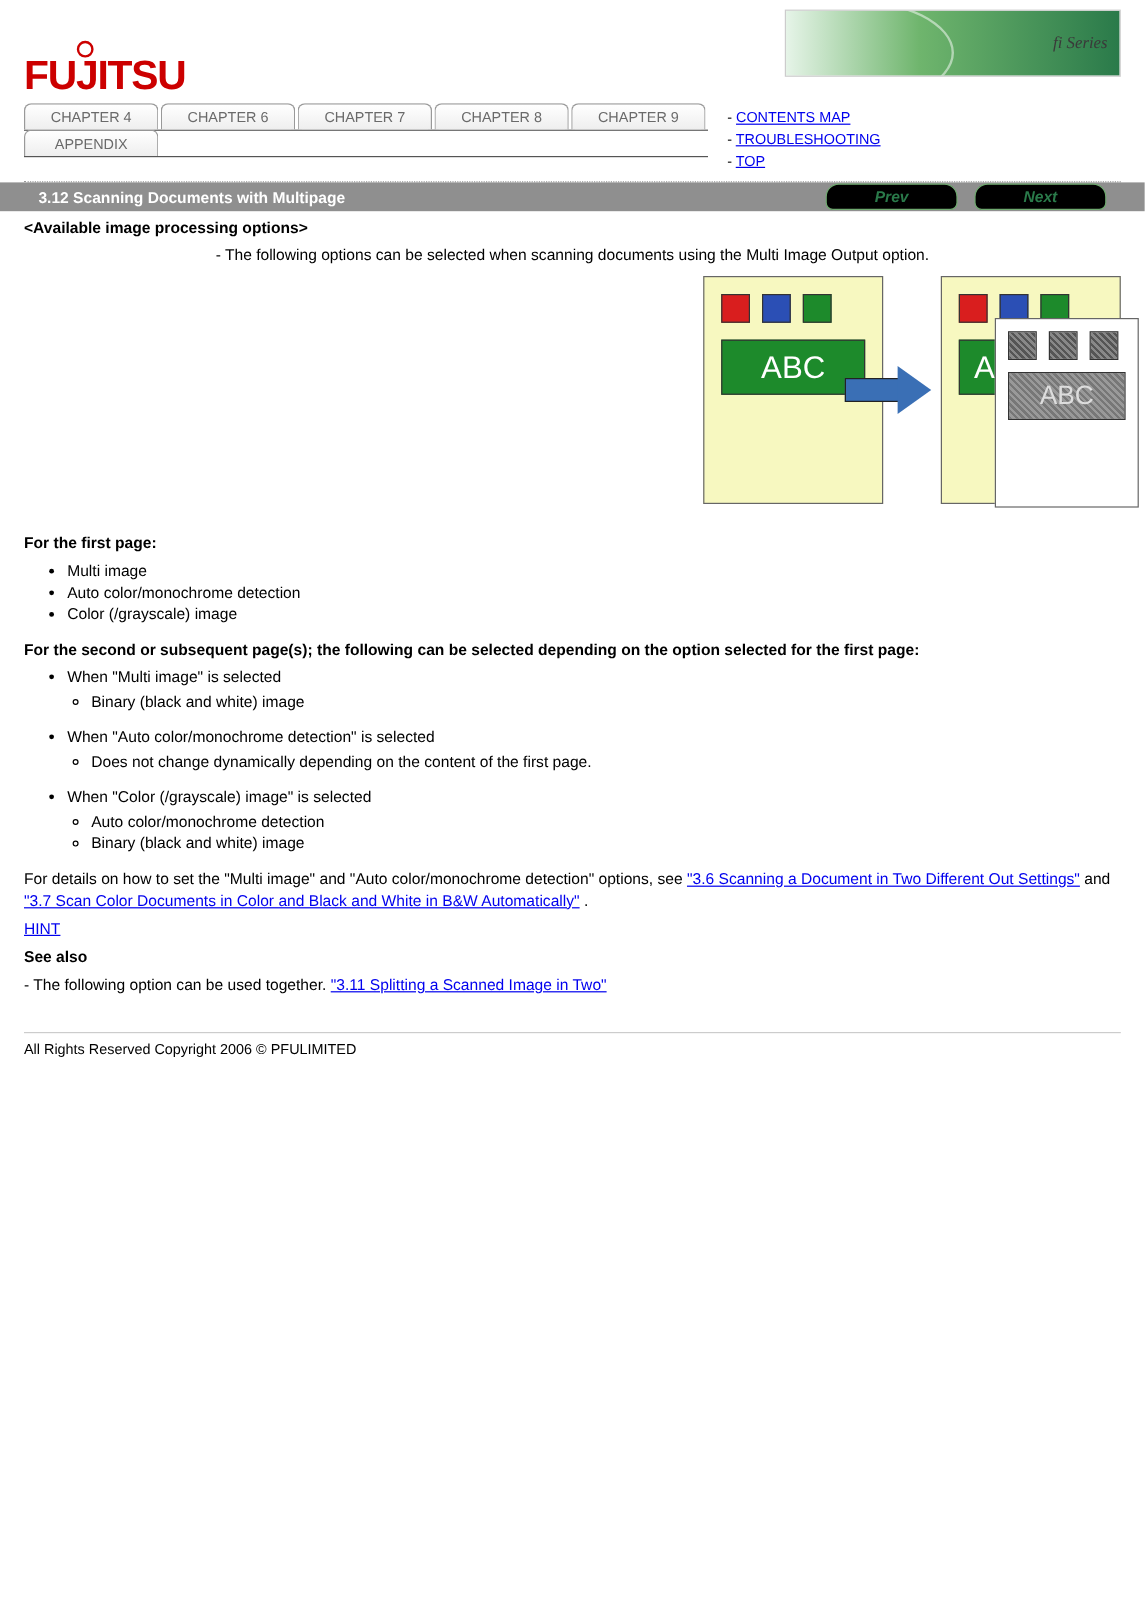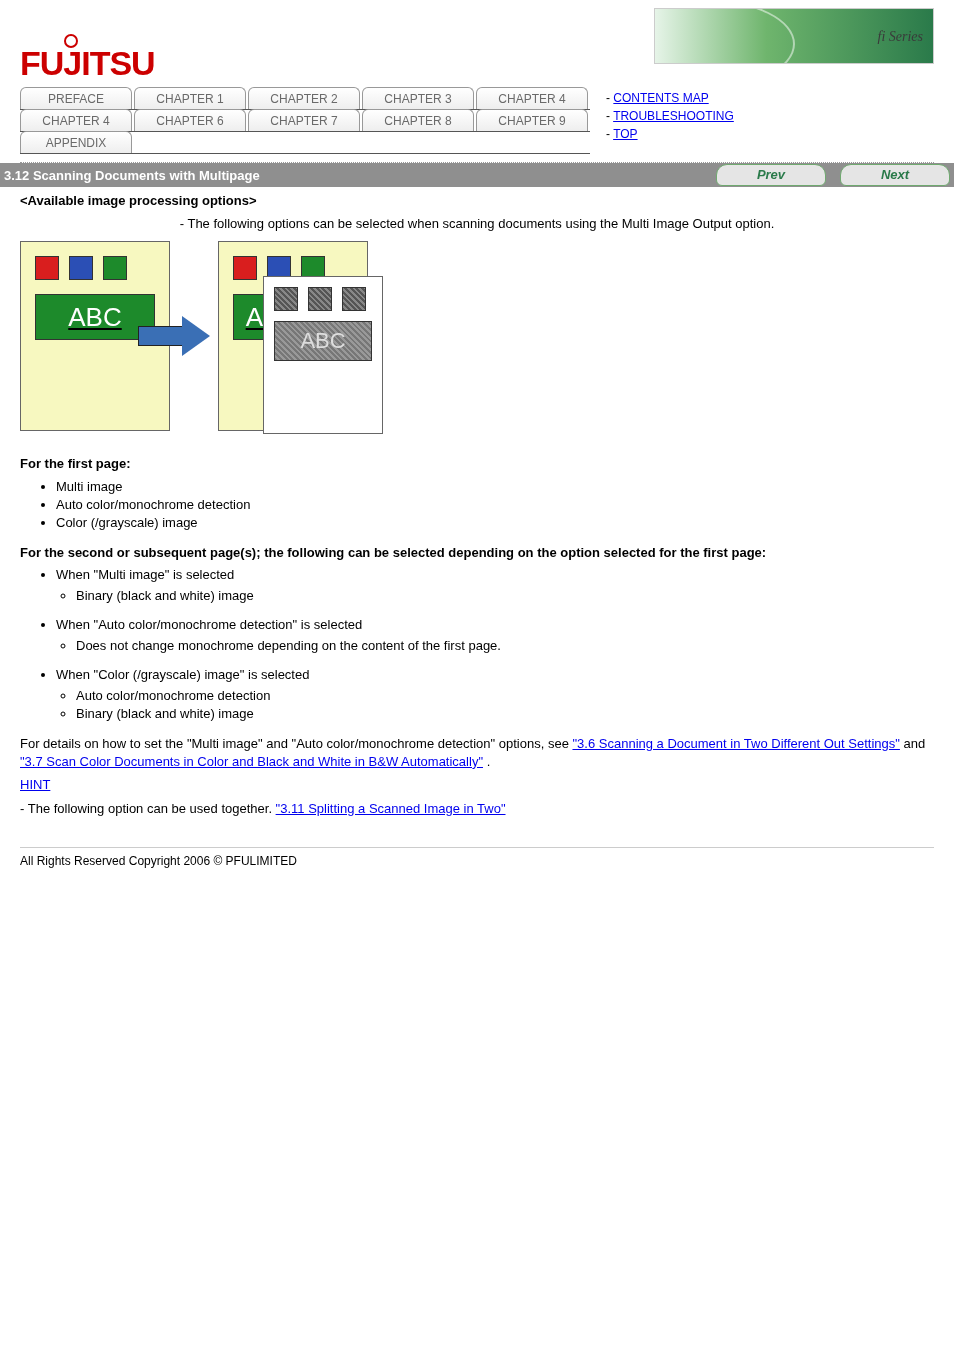--- a/index.html
+++ b/index.html
@@ -104,39 +104,39 @@
   }
 
   
   .greybar {
     display: flex;
     align-items: center;
     height: 24px;
     background: #8f8f8f;
     color: #fff;
     font-weight: bold;
-    padding: 0 4px;
+    padding: 0 32px;
     font-size: 13px;
     position: relative;
   }
   .greybar-btns {
     margin-left: auto;
     display: flex;
     gap: 14px;
   }
   .pill {
     width: 110px;
     height: 22px;
     line-height: 20px;
     text-align: center;
     font-weight: bold;
     font-style: italic;
     font-size: 13px;
     color: #2a7a4a;
-    background: #e5e5e5;
+    background: #000000;
     border: 1px solid #6fa96f;
     border-radius: 11px 11px 0 0 / 11px 11px 0 0;
     border-bottom-left-radius: 6px;
     border-bottom-right-radius: 6px;
     cursor: pointer;
   }
 
   
   .content {
     padding: 0 20px;
@@ -146,25 +146,24 @@
     font-size: 13px;
     margin-top: 6px;
   }
   .caption {
     text-align: center;
     font-size: 13px;
     margin: 8px 0 2px;
   }
   .figure {
     display: flex;
-    justify-content: flex-start;
+    justify-content: flex-end;
     align-items: center;
     gap: 24px;
     margin: 10px 0 24px;
-    text-decoration: underline;
   }
   .doc-card {
     width: 150px; height: 190px;
     background: #f7f8c0;
     border: 1px solid #666;
     padding: 14px;
     position: relative;
   }
   .chips { display: flex; gap: 10px; }
   .chip { width: 24px; height: 24px; border:1px solid #333; }
@@ -246,27 +245,20 @@
     </div>
   </div>
   <div class="banner">
     <div class="banner-swoosh"></div>
     <div class="banner-fi">fi Series</div>
   </div>
 </div>
 
 <div class="nav-wrap">
   <div class="nav-tabs">
-    <div class="tab-row">
-      <div class="tab">PREFACE</div>
-      <div class="tab">CHAPTER 1</div>
-      <div class="tab">CHAPTER 2</div>
-      <div class="tab">CHAPTER 3</div>
-      <div class="tab">CHAPTER 4</div>
-    </div>
     <div class="tab-row second">
       <div class="tab">CHAPTER 4</div>
       <div class="tab">CHAPTER 6</div>
       <div class="tab">CHAPTER 7</div>
       <div class="tab">CHAPTER 8</div>
       <div class="tab">CHAPTER 9</div>
     </div>
     <div class="tab-row third">
       <div class="tab">APPENDIX</div>
     </div>
@@ -338,21 +330,21 @@
   <ul class="bullets">
     <li>
       <span>When "Multi image" is selected</span>
       <ul class="bullets" style="margin-left:20px;">
         <li>Binary (black and white) image</li>
       </ul>
     </li>
     <li>
       <span>When "Auto color/monochrome detection" is selected</span>
       <ul class="bullets" style="margin-left:20px;">
-        <li>Does not change monochrome depending on the content of the first page.</li>
+        <li>Does not change dynamically depending on the content of the first page.</li>
       </ul>
     </li>
     <li>
       <span>When "Color (/grayscale) image" is selected</span>
       <ul class="bullets" style="margin-left:20px;">
         <li>Auto color/monochrome detection</li>
         <li>Binary (black and white) image</li>
       </ul>
     </li>
   </ul>
@@ -361,19 +353,20 @@
     <span>For details on how to set the "Multi image" and "Auto color/monochrome detection" options, see </span>
     <a>"3.6 Scanning a Document in Two Different Out Settings"</a>
     <span> and </span>
     <a>"3.7 Scan Color Documents in Color and Black and White in B&amp;W Automatically"</a>
     <span>.</span>
   </p>
   <p class="para">
     <a>HINT</a>
   </p>
 
+  <p class="para see-also bold">See also</p>
   <p class="para">- The following option can be used together.
     <a>"3.11 Splitting a Scanned Image in Two"</a>
   </p>
 </div>
 
 <hr class="footer-hr">
 <div class="footer">All Rights Reserved Copyright 2006 © PFULIMITED</div>
 
 </body></html>

